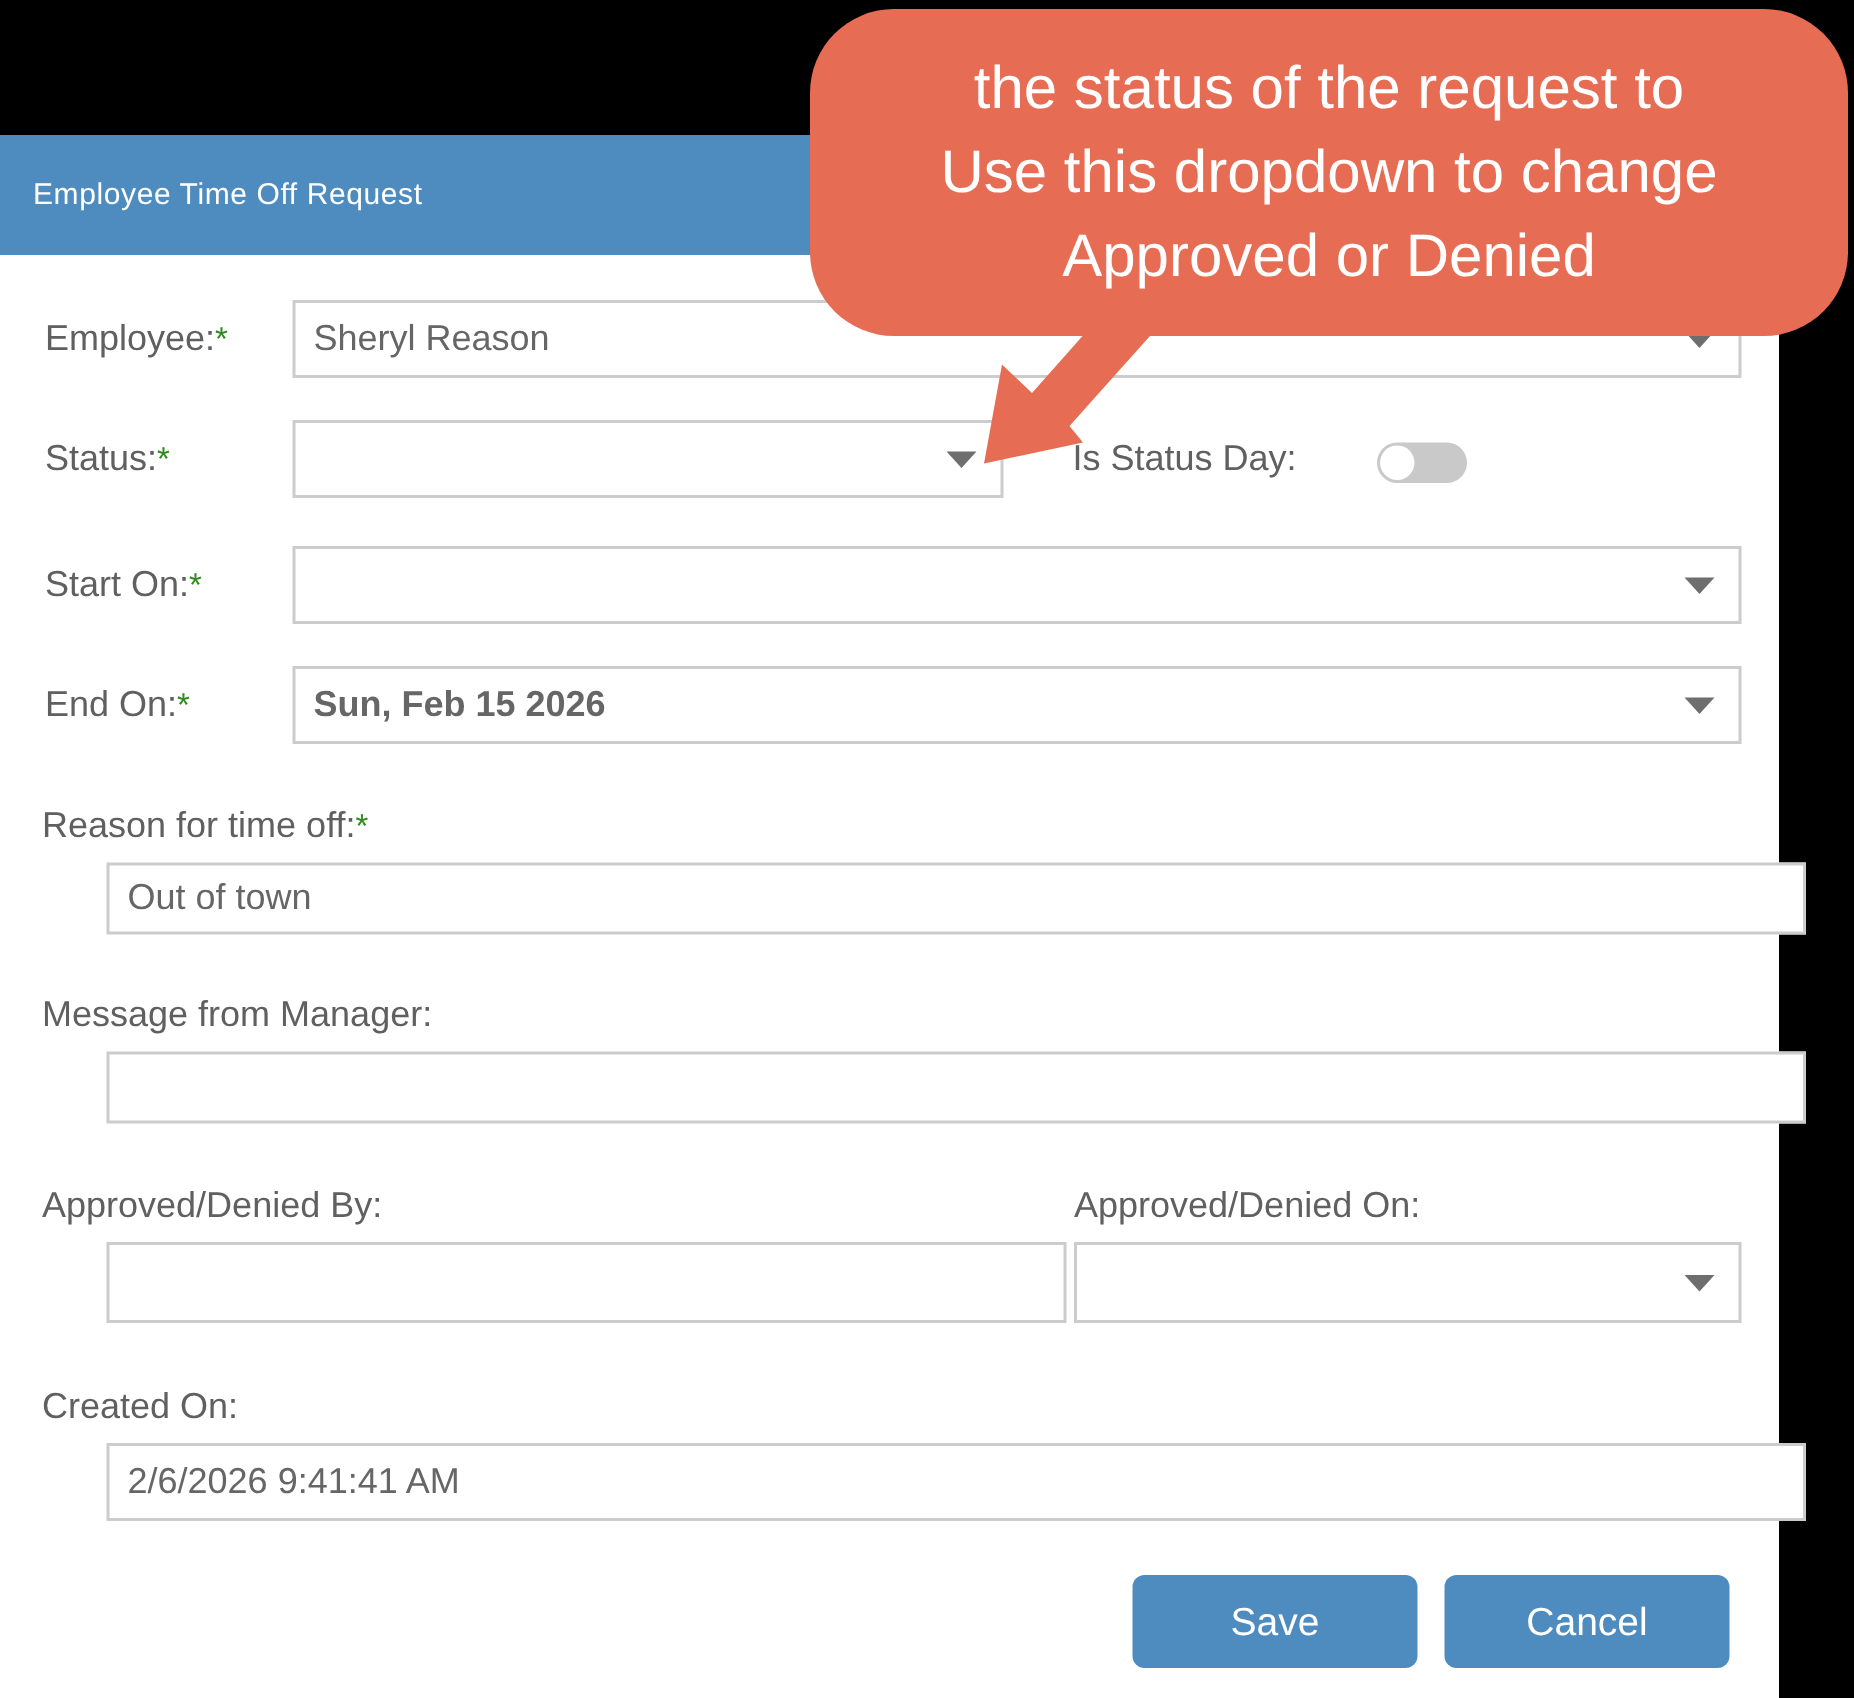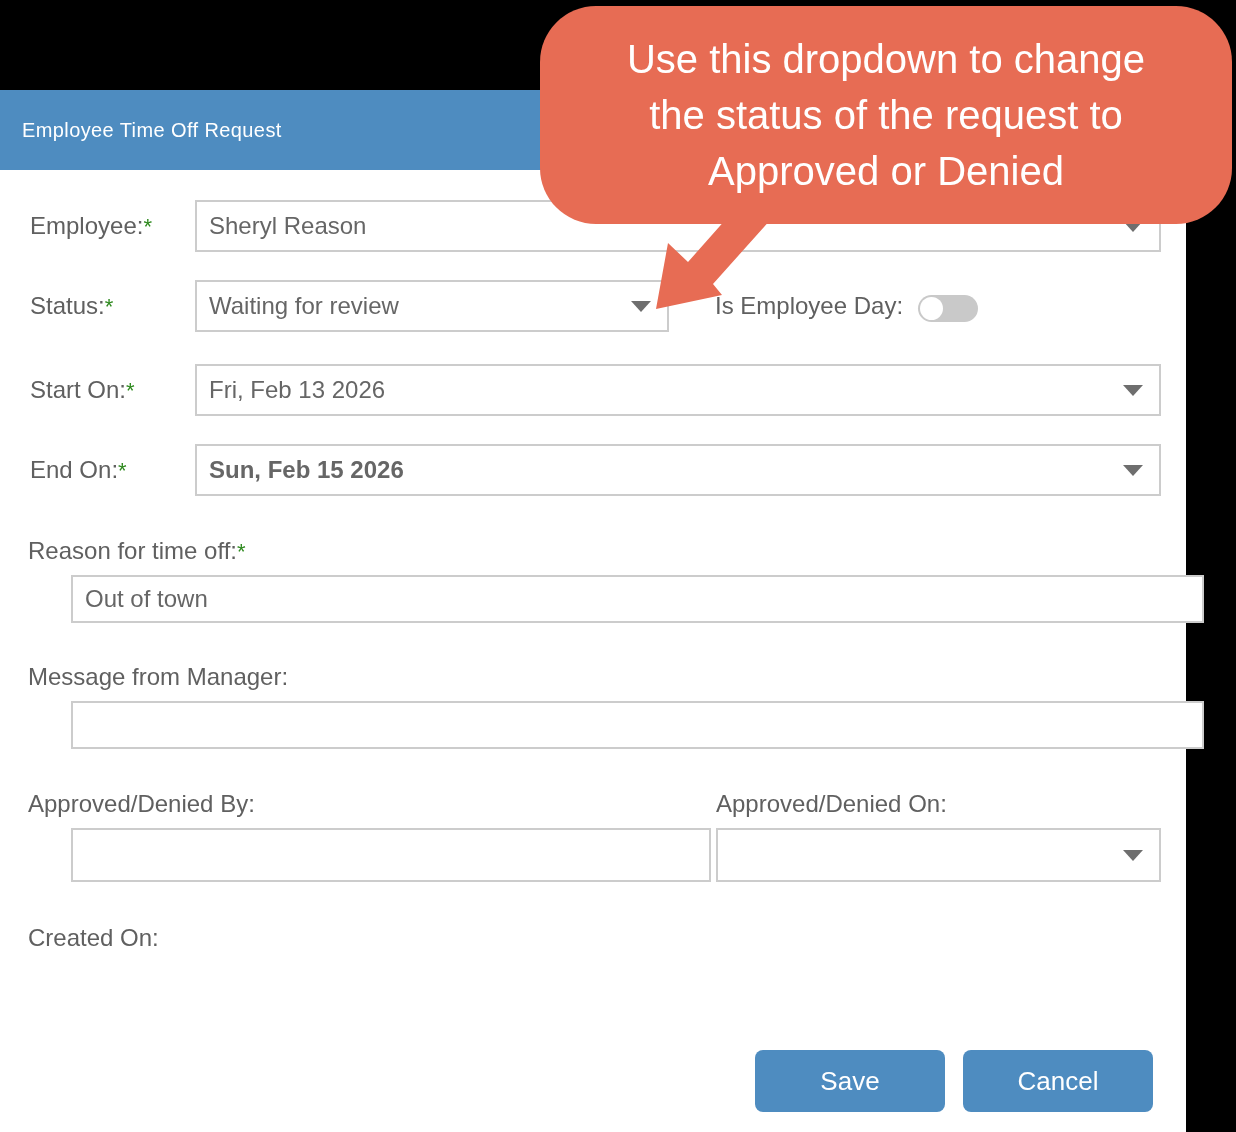--- a/index.html
+++ b/index.html
@@ -141,31 +141,29 @@
     </div>
 
     <div class="lbl lbl-employee"><span>Employee:</span><span class="req">*</span></div>
     <div class="box dd dd-employee">
       <span class="val">Sheryl Reason</span>
       <span class="caret"></span>
     </div>
 
     <div class="lbl lbl-status"><span>Status:</span><span class="req">*</span></div>
     <div class="box dd dd-status">
-      <span class="val">Waiting for review</span>
-      <span class="caret"></span>
-    </div>
-    <div class="lbl lbl-partial">Is Employee Day:</div>
+      <span class="caret"></span>
+    </div>
+    <div class="lbl lbl-partial">Is Status Day:</div>
     <div class="toggle">
       <span class="knob"></span>
     </div>
 
     <div class="lbl lbl-start"><span>Start On:</span><span class="req">*</span></div>
     <div class="box dd dd-start">
-      <span class="val">Fri, Feb 13 2026</span>
       <span class="caret"></span>
     </div>
 
     <div class="lbl lbl-end"><span>End On:</span><span class="req">*</span></div>
     <div class="box dd dd-end">
       <span class="val">Sun, Feb 15 2026</span>
       <span class="caret"></span>
     </div>
 
     <div class="lbl lbl-reason"><span>Reason for time off:</span><span class="req">*</span></div>
@@ -177,27 +175,28 @@
     <div class="lbl lbl-appby">Approved/Denied By:</div>
     <input type="text" class="box in-appby" value="" style="">
 
     <div class="lbl lbl-appon">Approved/Denied On:</div>
     <div class="box dd dd-appon">
       <span class="val"></span>
       <span class="caret"></span>
     </div>
 
     <div class="lbl lbl-created">Created On:</div>
+    <input type="text" class="box in-created" value="2/6/2026 9:41:41 AM" style="">
 
     <button class="btn btn-cancel">Cancel</button>
     <button class="btn btn-save">Save</button>
   </div>
 
   <div class="callout">
+    <div class="callout-line">the status of the request to</div>
     <div class="callout-line">Use this dropdown to change</div>
-    <div class="callout-line">the status of the request to</div>
     <div class="callout-line">Approved or Denied</div>
   </div>
   <svg class="callout-arrow" viewBox="0 0 200 120" xmlns="http://www.w3.org/2000/svg">
     <polygon points="127,8 172,8 113,74 122,85 56,99 68,33 88,52" fill="#e76c54"></polygon>
   </svg>
 
 </div>
 
 </body></html>

